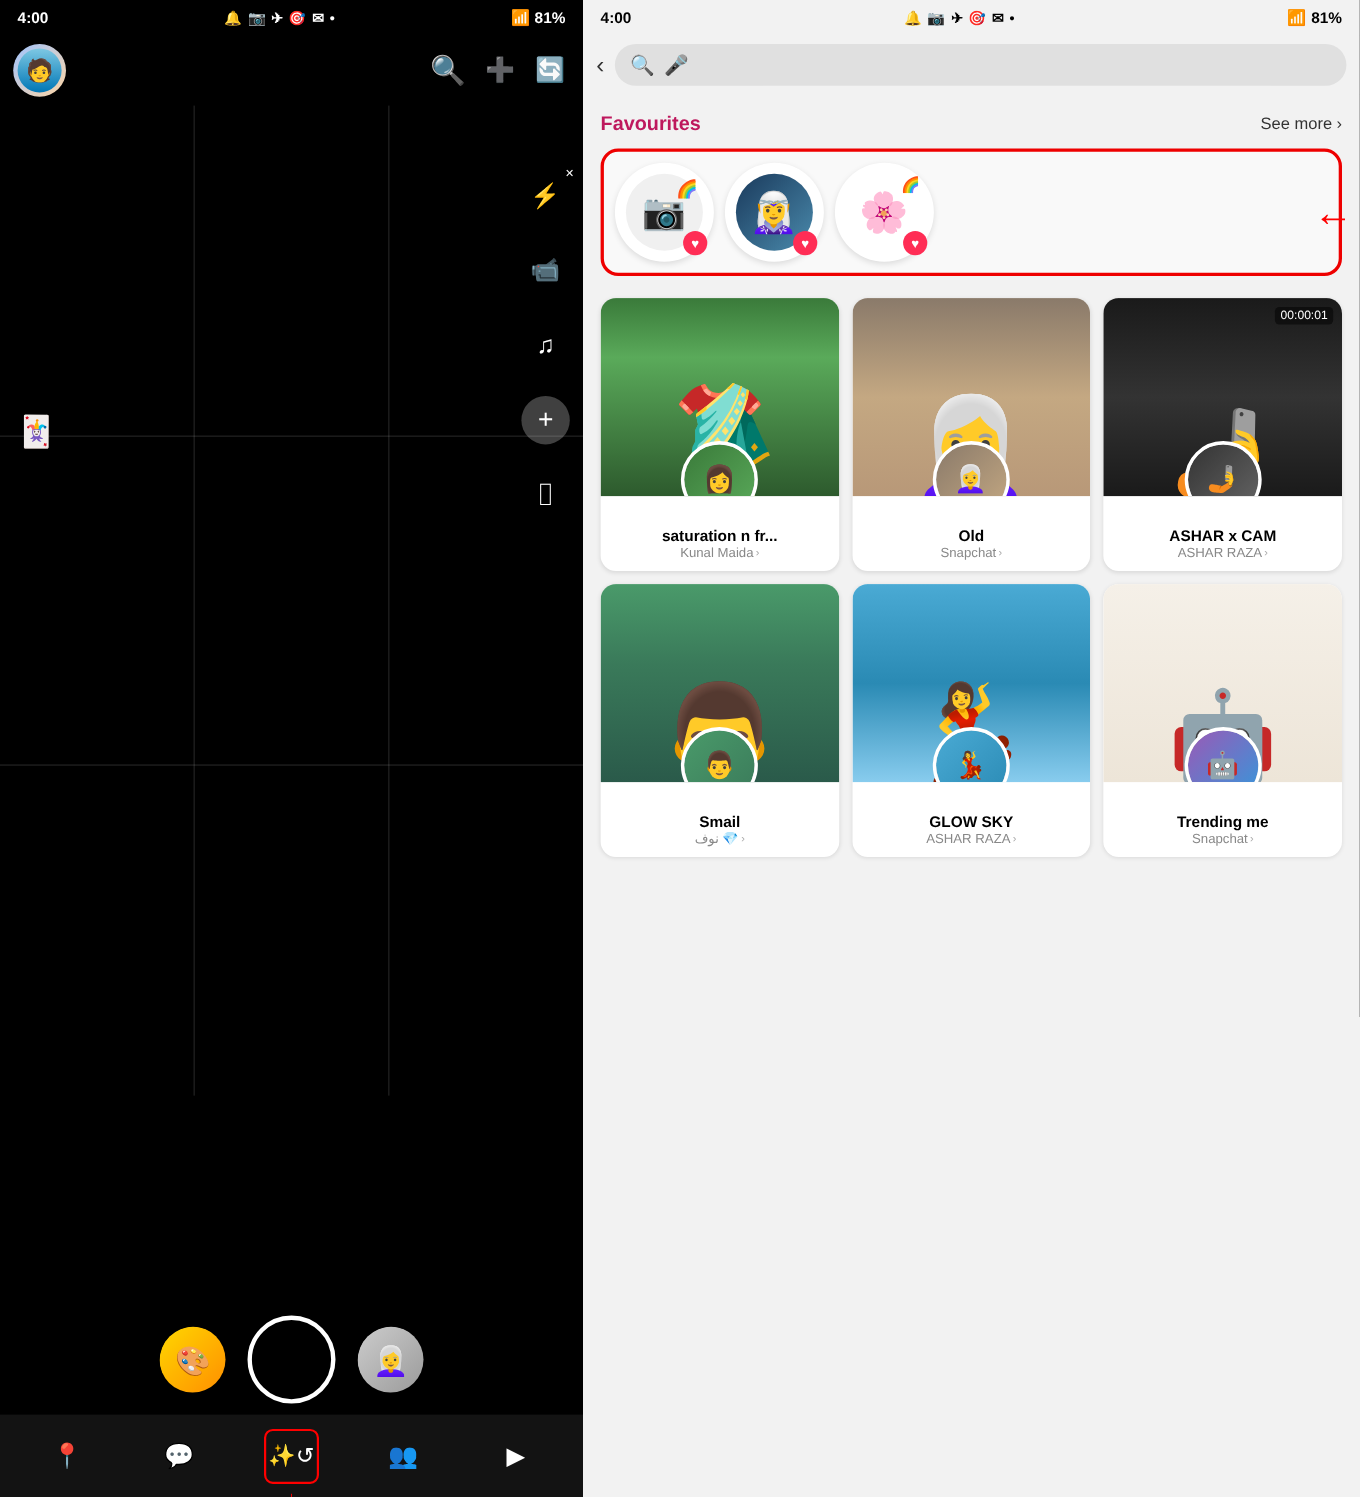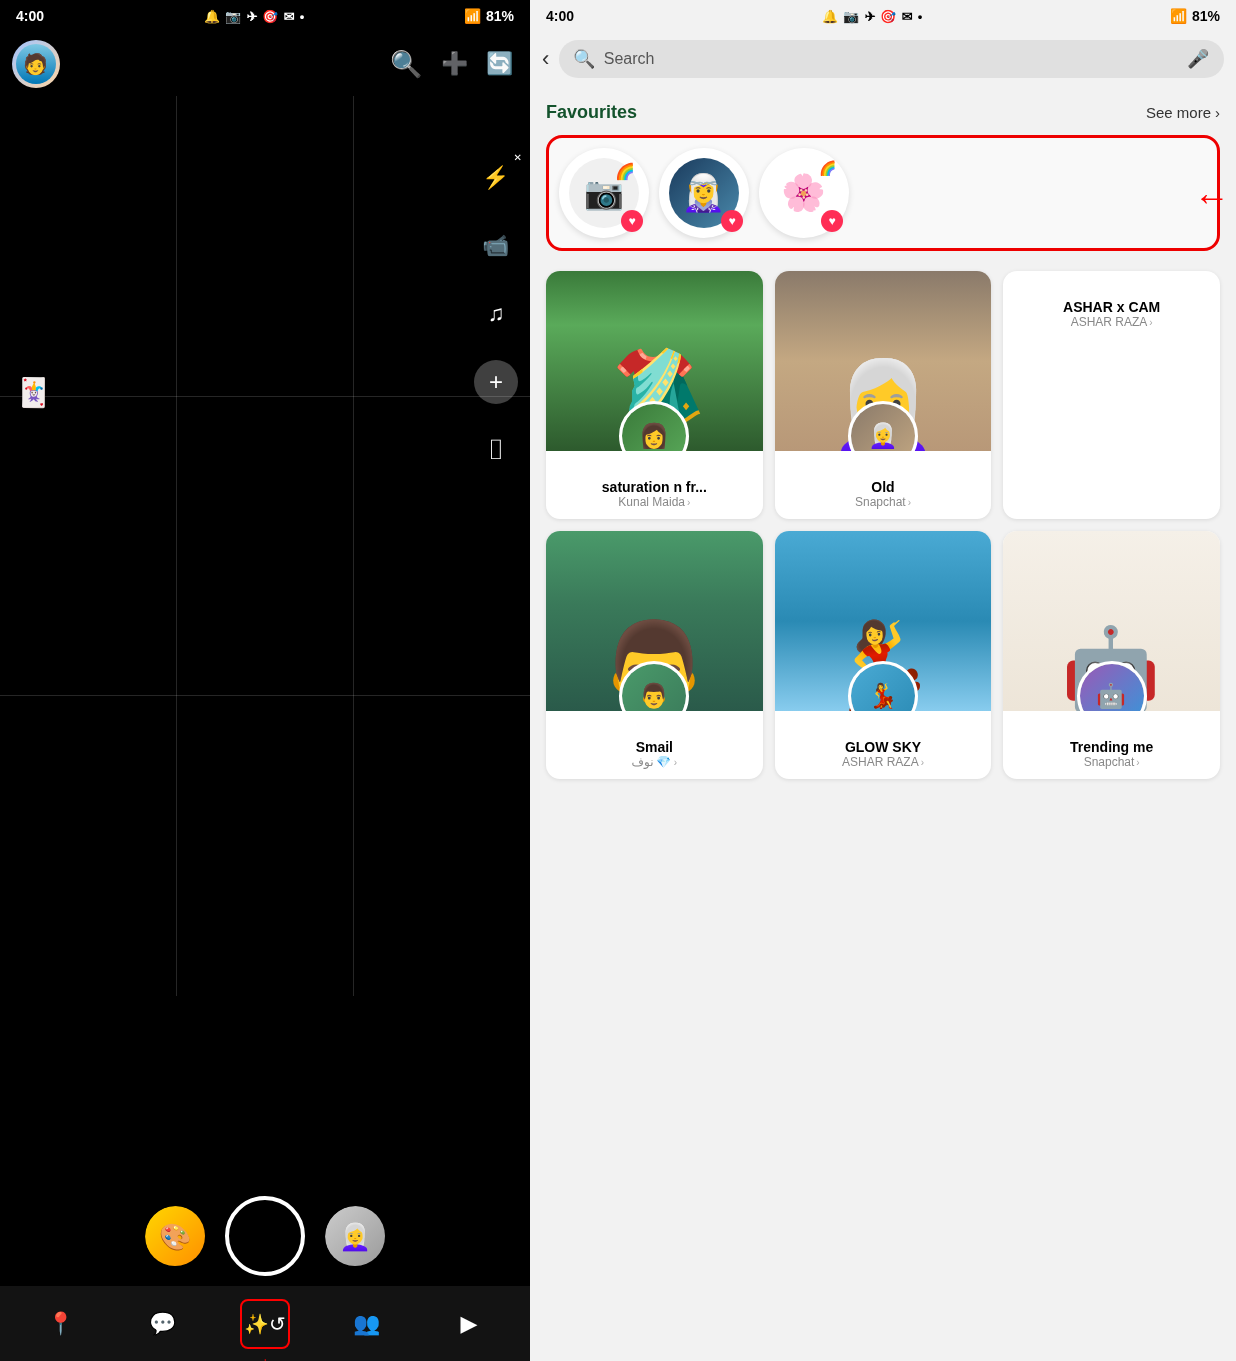--- a/index.html
+++ b/index.html
@@ -280,21 +280,21 @@
     .section-header {
       display: flex;
       justify-content: space-between;
       align-items: center;
       margin-bottom: 12px;
     }
 
     .section-title {
       font-size: 18px;
       font-weight: 700;
-      color: #14532d;
+      color: #be185d;
     }
 
     .see-more-btn {
       display: flex;
       align-items: center;
       gap: 4px;
       font-size: 15px;
       color: #333;
       cursor: pointer;
     }
@@ -537,21 +537,20 @@
     <div style="display:flex;gap:4px;align-items:center;">
       <span>📶</span>
         <span>81%</span>
     </div>
   </div>
 
   <div class="search-bar-row">
     <div class="back-arrow">‹</div>
     <div class="search-input-wrap">
       <span class="search-icon">🔍</span>
-      <span class="search-placeholder">Search</span>
       <span class="mic-icon">🎤</span>
     </div>
   </div>
 
 
   <div class="content-area">
 
     <div class="section-header">
       <span class="section-title">Favourites</span>
       <div class="see-more-btn">
@@ -623,20 +622,29 @@
         <div class="lens-card-info">
           <div class="lens-name">Old</div>
           <div class="lens-creator">
             <span>Snapchat</span>
             <span class="chevron-right">›</span>
           </div>
         </div>
       </div>
 
       <div class="lens-card">
+        <div class="lens-card-img bg-dark-mirror">
+          <div class="person-silhouette">
+            <span style="font-size:80px;position:absolute;bottom:-10px;color:#888;">🤳</span>
+          </div>
+          <div style="position:absolute;top:8px;right:8px;color:#fff;font-size:11px;background:rgba(0,0,0,0.5);padding:2px 5px;border-radius:4px;">00:00:01</div>
+          <div class="lens-thumb-overlay">
+            <div class="thumb-circle" style="background:linear-gradient(135deg,#333,#666);">🤳</div>
+          </div>
+        </div>
         <div class="lens-card-info">
           <div class="lens-name">ASHAR x CAM</div>
           <div class="lens-creator">
             <span>ASHAR RAZA</span>
             <span class="chevron-right">›</span>
           </div>
         </div>
       </div>
 
       <div class="lens-card">

